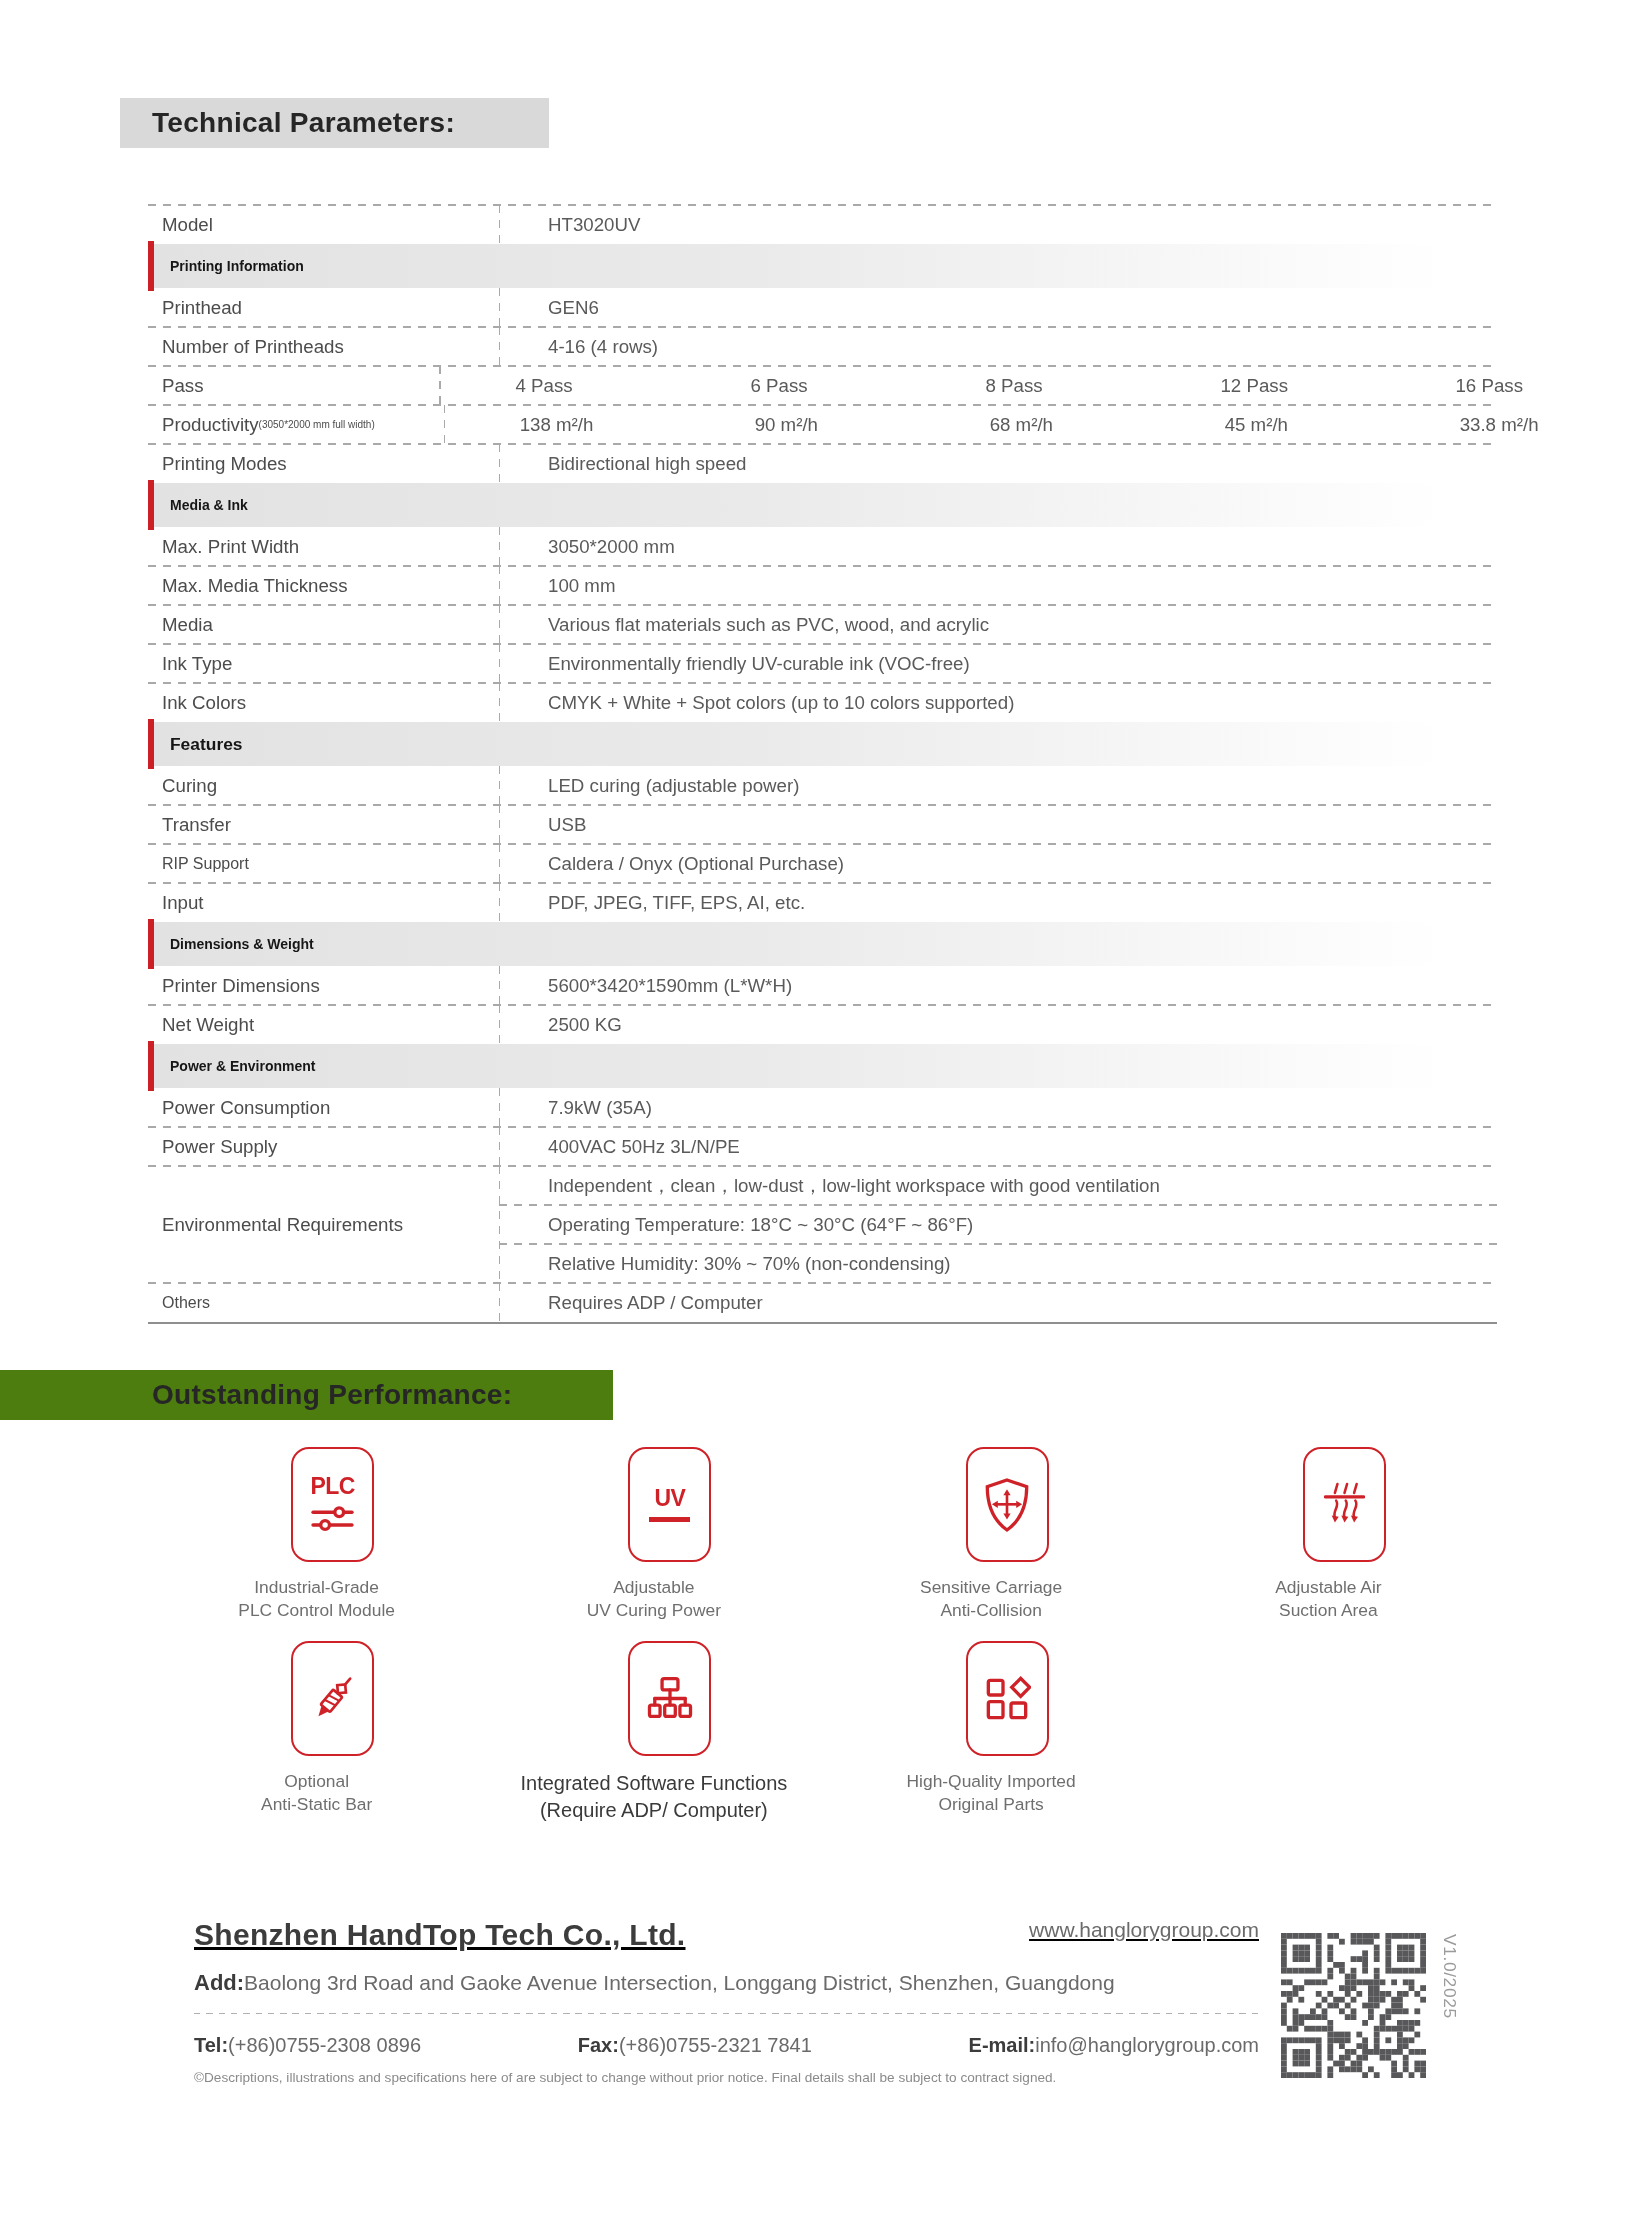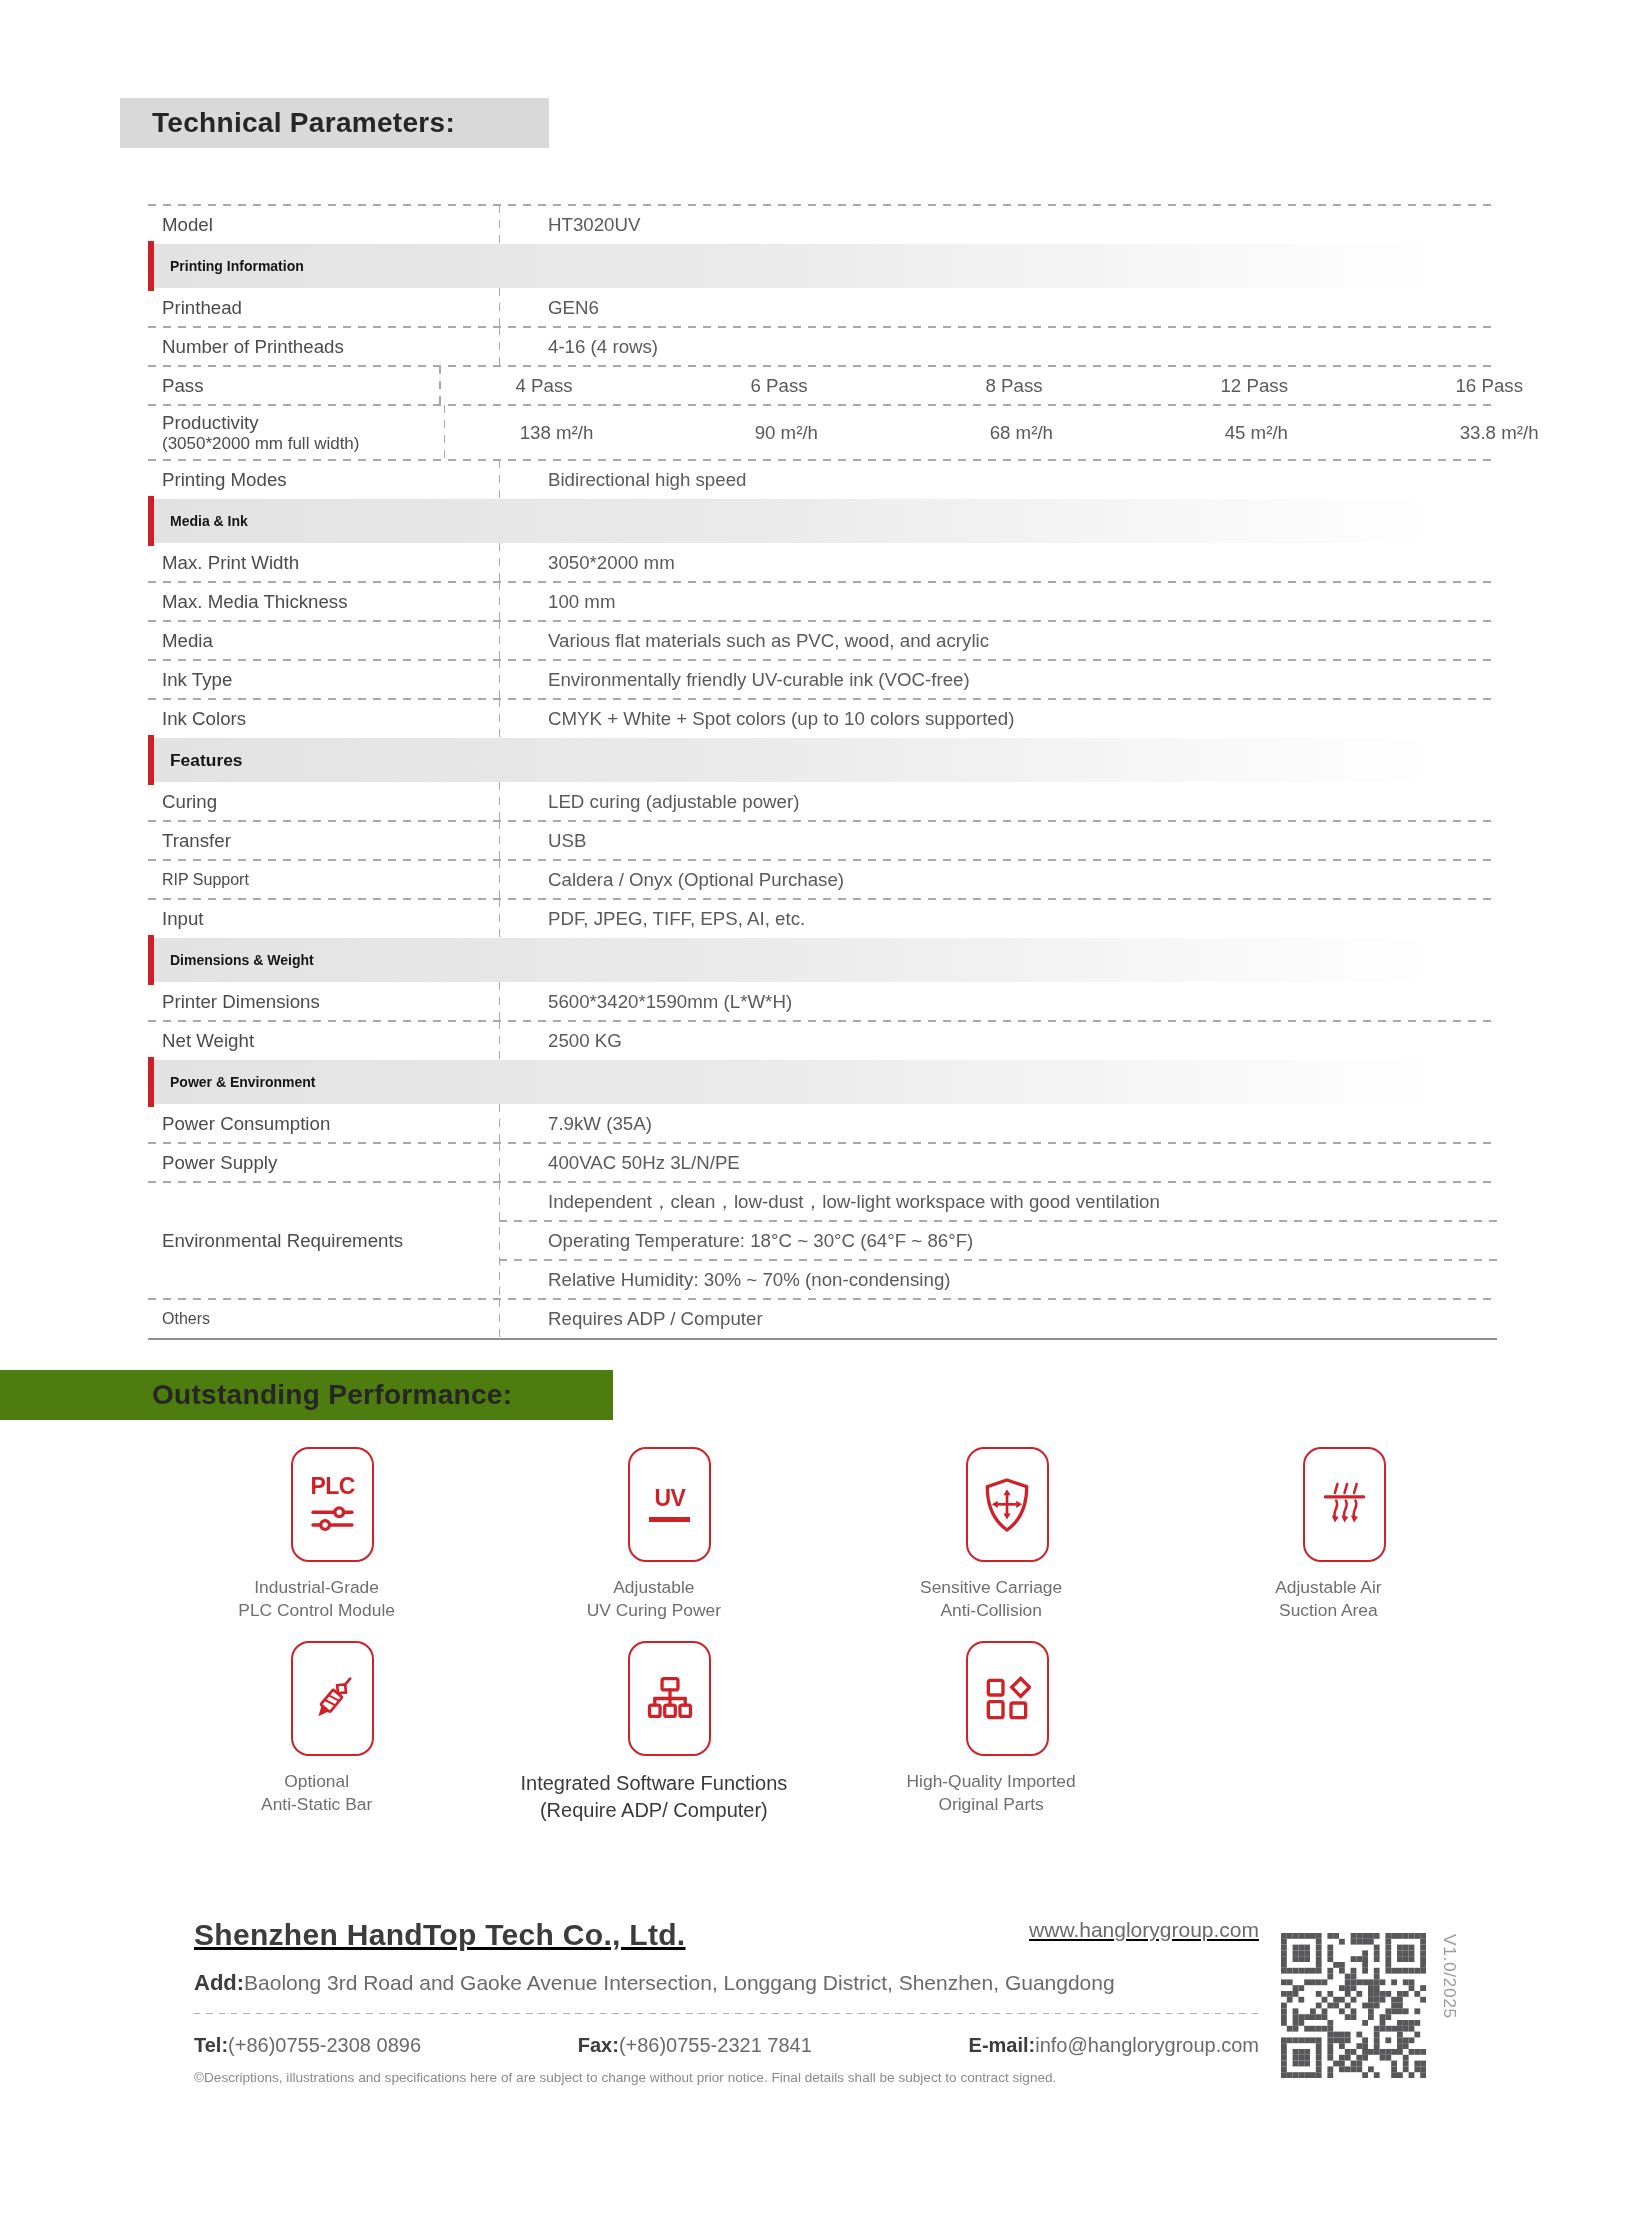--- a/index.html
+++ b/index.html
@@ -15,21 +15,21 @@
     padding-left:152px;font-size:28px;font-weight:700;color:#262626;letter-spacing:0.3px;}
 
   
   .spec-table{position:absolute;left:148px;top:205px;width:1349px;
     border-bottom:2.6px solid #8f8f8f;}
   .t-row{position:relative;display:flex;min-height:39px;}
   .t-row.topline::before{content:"";position:absolute;left:0;top:-0.6px;width:100%;height:1.3px;
     background:repeating-linear-gradient(90deg,#a9a9a9 0 8.4px,transparent 8.4px 15px);}
   .t-label{width:351px;box-sizing:border-box;padding:6.5px 7.7px 6.5px 14px;
     display:flex;align-items:center;flex-wrap:wrap;font-size:18.7px;color:#4c4c4c;}
-  .t-label .note{font-size:17px;color:#4c4c4c;}
+  .t-label .note{font-size:10px;color:#4c4c4c;}
   .t-label.small{font-size:16px;}
   .t-values{flex:1;position:relative;display:flex;align-items:center;
     box-sizing:border-box;padding-left:49px;}
   .t-values::before{content:"";position:absolute;left:0;top:0;bottom:0;width:1.3px;
     background:repeating-linear-gradient(180deg,#a9a9a9 0 8.4px,transparent 8.4px 15px);}
   .t-val{font-size:18.7px;color:#5a5a5a;padding:6.5px 0;}
   .t-val.multi{width:208px;flex:none;padding:6.5px 0;margin-left:27px;}
   .t-val.multi:last-child{width:auto;}
   .t-section{position:relative;display:flex;align-items:center;height:44px;
     background:linear-gradient(90deg,#e2e2e2 0%,#eaeaea 45%,rgba(255,255,255,0) 96%);

